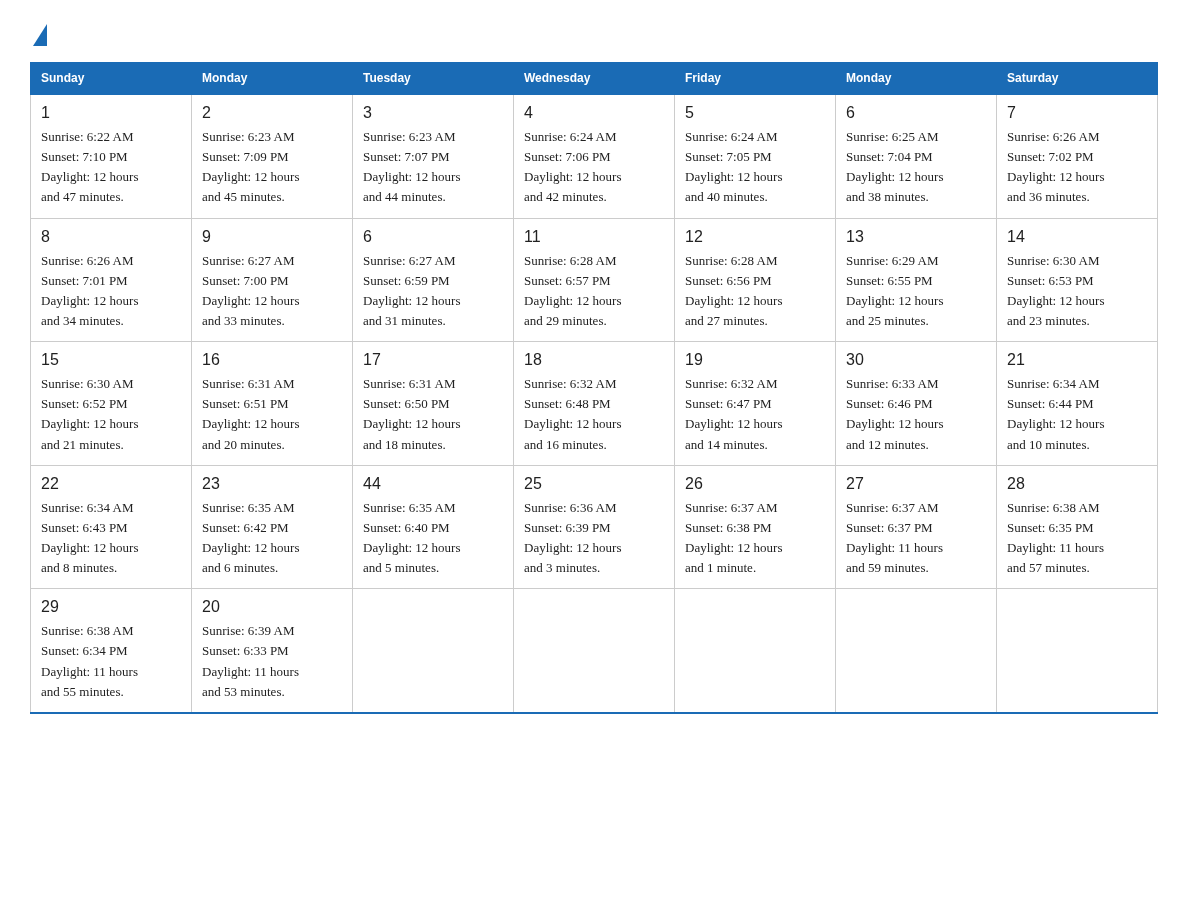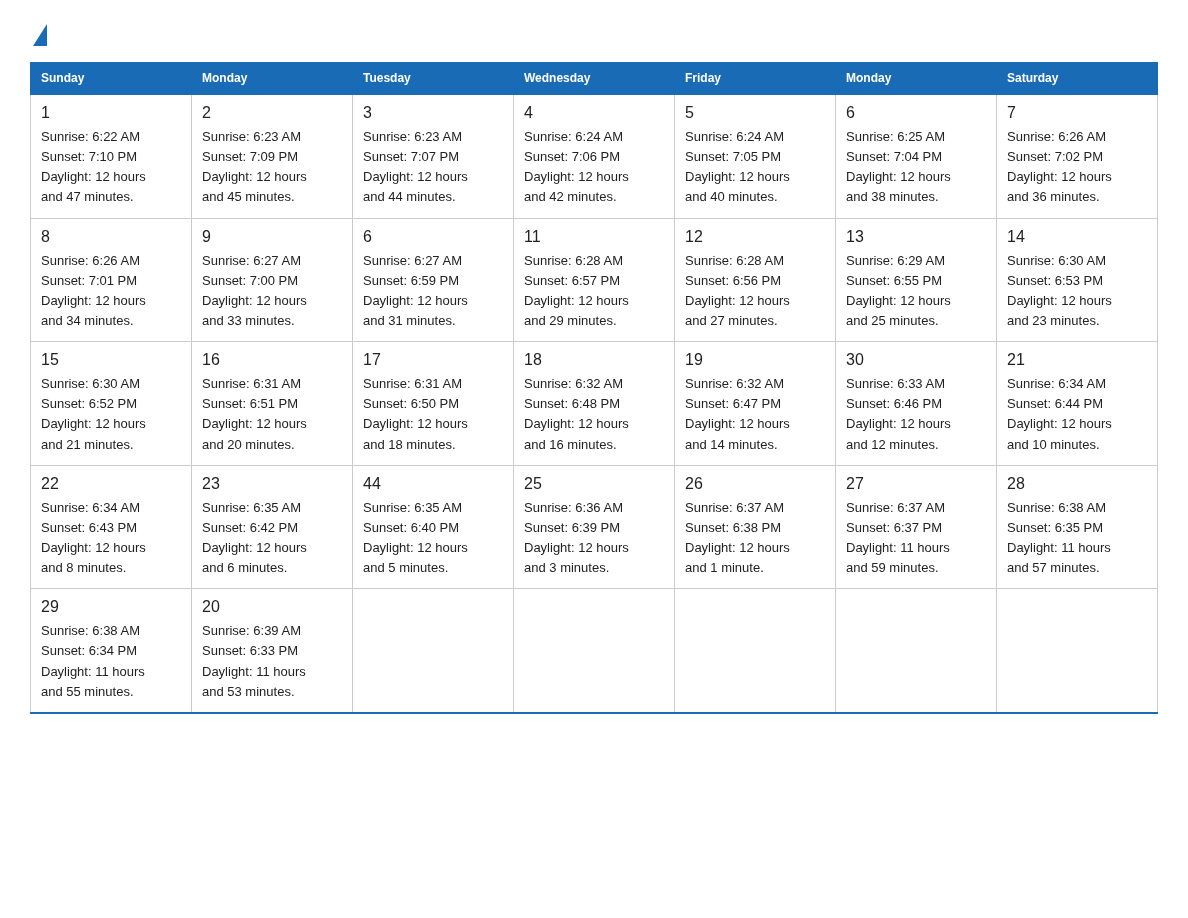--- a/index.html
+++ b/index.html
@@ -85,20 +85,21 @@
     tbody tr td .day-num {
       font-size: 16px;
       font-weight: normal;
       display: block;
       margin-bottom: 2px;
     }
     tbody tr td .day-info {
       font-size: 13px;
       color: #222;
       line-height: 1.55;
+      font-family: Liberation Serif, serif;
     }
     tbody tr:last-child td {
       border-bottom: 2px solid #1a6bb5;
     }
     tbody tr:first-child td {
       border-top: 2px solid #1a6bb5;
     }
     .empty-cell {
       background: #fff;
     }

